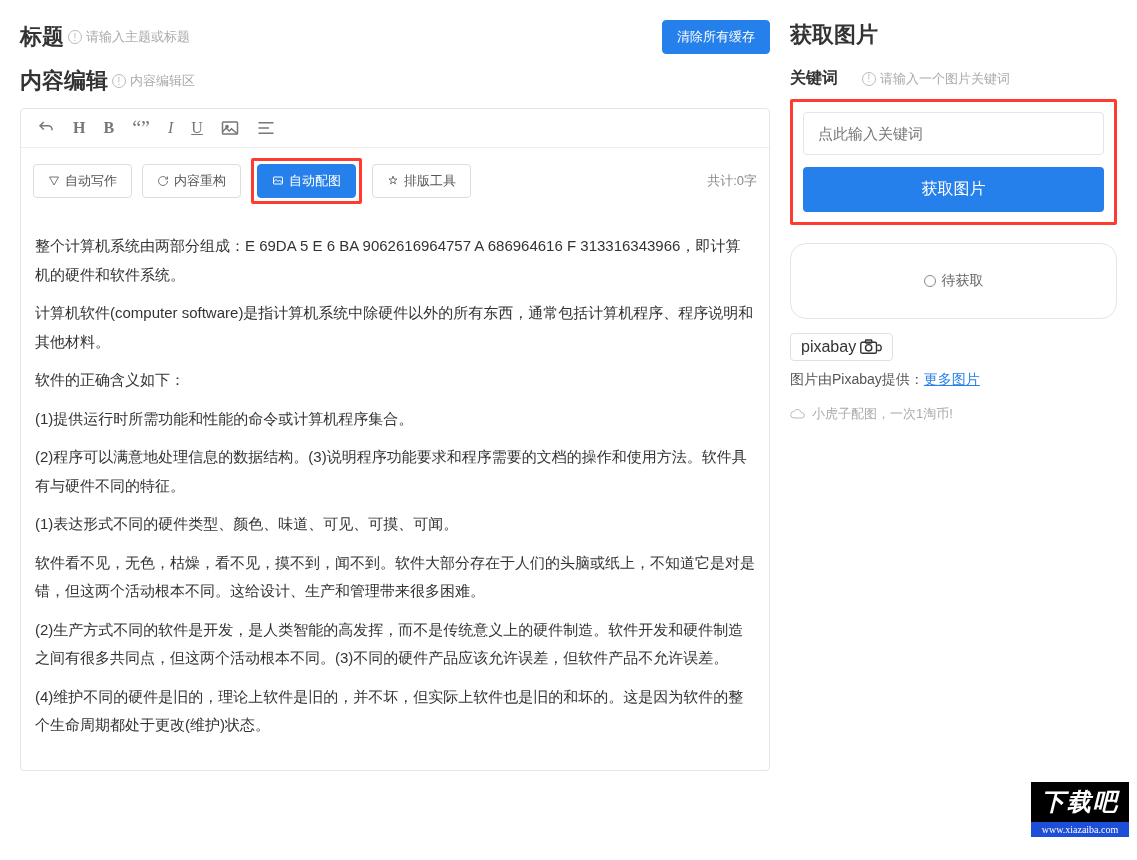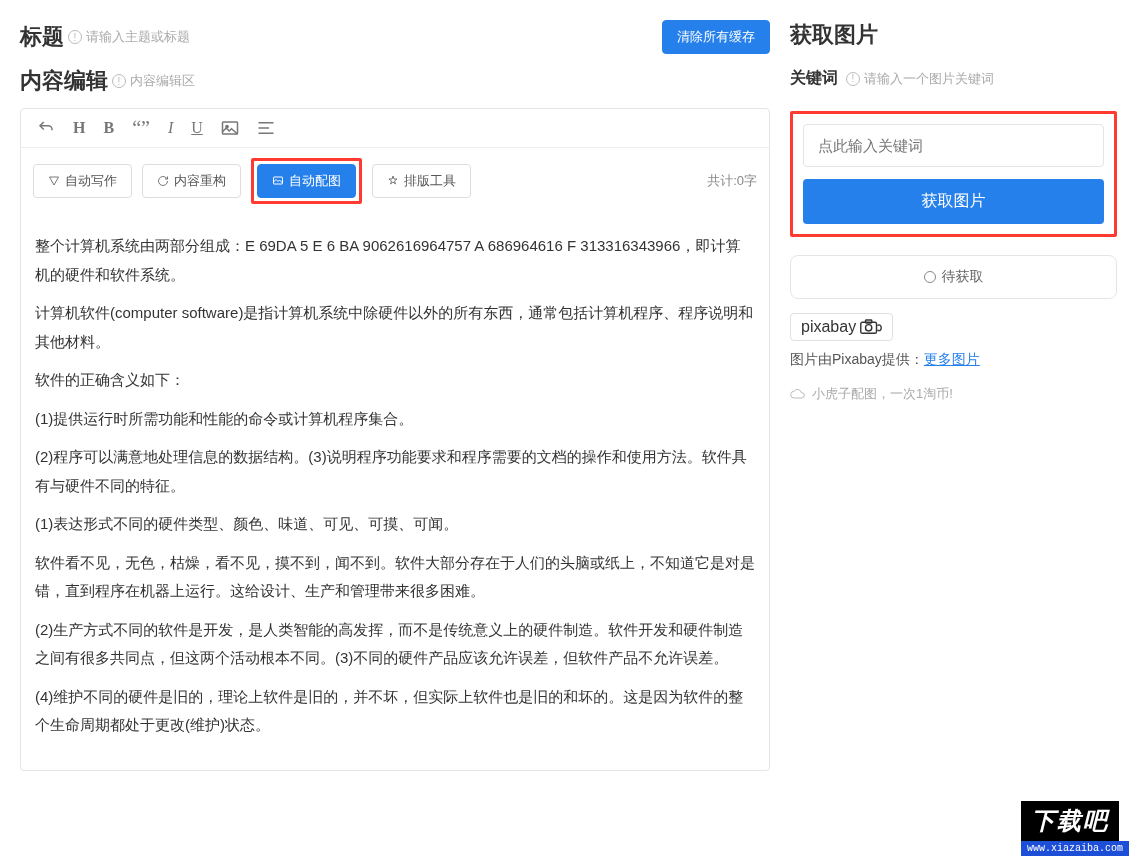--- a/index.html
+++ b/index.html
@@ -22,35 +22,35 @@
 .format-bar { display: flex; align-items: center; gap: 18px; padding: 10px 16px; border-bottom: 1px solid #eee; color: #777; font-size: 16px; }
 .format-bar span { cursor: pointer; display: inline-flex; }
 .action-bar { display: flex; align-items: center; gap: 10px; padding: 10px 12px; position: relative; justify-content: flex-end; }
 .count { margin-left: auto; font-size: 13px; color: #888; }
 .highlight-box { border: 3px solid #ff3a30; padding: 3px; border-radius: 2px; }
 
 .content { padding: 8px 14px 20px 14px; font-size: 15px; color: #333; line-height: 1.9; }
 .content p { margin: 10px 0; }
 
 .right-title { font-size: 22px; font-weight: bold; margin-bottom: 18px; }
-.kw-label { font-size: 16px; font-weight: bold; display: flex; align-items: center; gap: 8px; margin-bottom: 22px; }
+.kw-label { font-size: 16px; font-weight: bold; display: flex; align-items: center; gap: 24px; margin-bottom: 10px; }
 .kw-hint { font-size: 13px; color: #aaa; font-weight: normal; display: inline-flex; align-items: center; gap: 4px; }
 .red-box { border: 3px solid #ff3a30; padding: 10px; border-radius: 2px; margin-bottom: 18px; }
 .kw-input { width: 100%; padding: 12px 14px; border: 1px solid #e5e5e5; border-radius: 4px; font-size: 15px; color: #888; margin-bottom: 12px; }
 .btn-block { width: 100%; padding: 12px; background: #2680eb; color: #fff; border: none; border-radius: 4px; font-size: 16px; cursor: pointer; }
-.pending { border: 1px solid #e5e5e5; border-radius: 8px; padding: 12px; text-align: center; color: #666; display: flex; align-items: center; justify-content: center; gap: 6px; margin-bottom: 14px; }
+.pending { border: 1px solid #e5e5e5; border-radius: 16px; padding: 28px; text-align: center; color: #666; display: flex; align-items: center; justify-content: center; gap: 6px; margin-bottom: 14px; }
 .circle { width: 12px; height: 12px; border: 1.5px solid #888; border-radius: 50%; }
 .pixabay-badge { display: inline-flex; align-items: center; border: 1px solid #e0e0e0; border-radius: 4px; padding: 4px 10px; font-size: 16px; font-weight: 500; color: #333; margin-bottom: 10px; }
 .pixabay-badge svg { margin-left: 4px; }
 .credit { font-size: 14px; color: #555; margin-bottom: 16px; }
 .credit a { color: #2680eb; text-decoration: underline; }
 .footnote { font-size: 13px; color: #aaa; display: flex; align-items: center; gap: 6px; }
 .cloud-icon { width: 16px; height: 12px; }
 
-.watermark { position: fixed; right: 8px; bottom: 4px; font-family: Liberation Mono, monospace; }
+.watermark { position: fixed; right: 8px; bottom: 23px; font-family: Liberation Serif, serif; }
 .wm-logo { background: #000; color: #fff; font-size: 24px; font-weight: bold; font-style: italic; padding: 4px 10px; display: inline-block; letter-spacing: 2px; }
 .wm-url { background: #1d4ed8; color: #fff; font-size: 10px; padding: 2px 6px; text-align: center; }
 
 svg { display: block; }
 </style>
 </head>
 <body>
 
 <div class="container">
   <div class="left">
@@ -135,21 +135,21 @@
         <span class="count">共计:0字</span>
       </div>
 
       <div class="content">
         <p>整个计算机系统由两部分组成：E 69DA 5 E 6 BA 9062616964757 A 686964616 F 313316343966，即计算机的硬件和软件系统。</p>
         <p>计算机软件(computer software)是指计算机系统中除硬件以外的所有东西，通常包括计算机程序、程序说明和其他材料。</p>
         <p>软件的正确含义如下：</p>
         <p>(1)提供运行时所需功能和性能的命令或计算机程序集合。</p>
         <p>(2)程序可以满意地处理信息的数据结构。(3)说明程序功能要求和程序需要的文档的操作和使用方法。软件具有与硬件不同的特征。</p>
         <p>(1)表达形式不同的硬件类型、颜色、味道、可见、可摸、可闻。</p>
-        <p>软件看不见，无色，枯燥，看不见，摸不到，闻不到。软件大部分存在于人们的头脑或纸上，不知道它是对是错，直到程序在机器上运行。这给设计、生产和管理带来很多困难。</p>
+        <p>软件看不见，无色，枯燥，看不见，摸不到，闻不到。软件大部分存在于人们的头脑或纸上，不知道它是对是错，但这两个活动根本不同。这给设计、生产和管理带来很多困难。</p>
         <p>(2)生产方式不同的软件是开发，是人类智能的高发挥，而不是传统意义上的硬件制造。软件开发和硬件制造之间有很多共同点，但这两个活动根本不同。(3)不同的硬件产品应该允许误差，但软件产品不允许误差。</p>
         <p>(4)维护不同的硬件是旧的，理论上软件是旧的，并不坏，但实际上软件也是旧的和坏的。这是因为软件的整个生命周期都处于更改(维护)状态。</p>
       </div>
     </div>
   </div>
 
   <div class="right">
     <div class="right-title">获取图片</div>
 
     <div class="kw-label">

